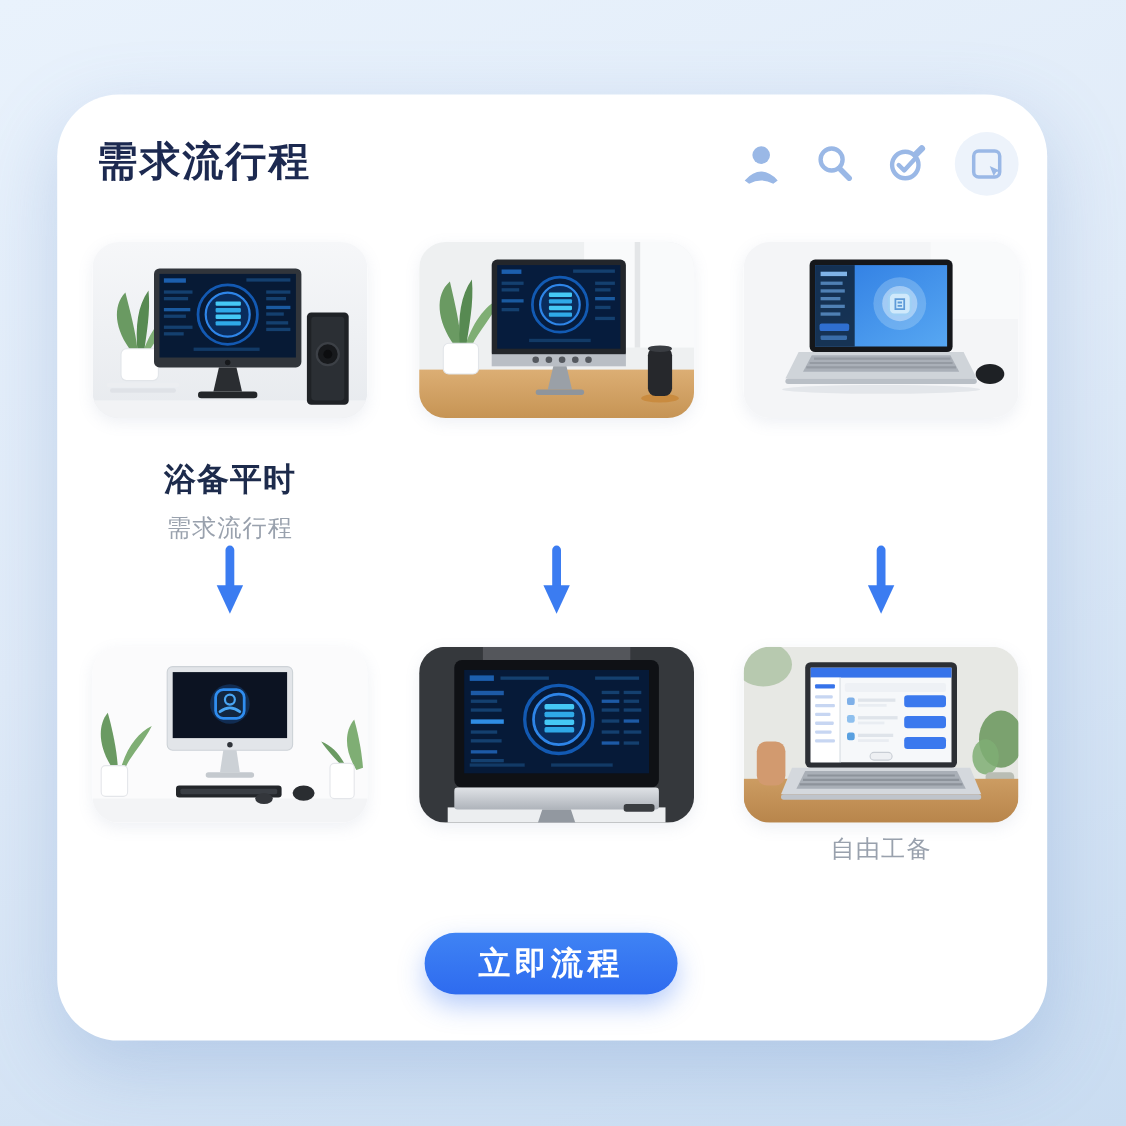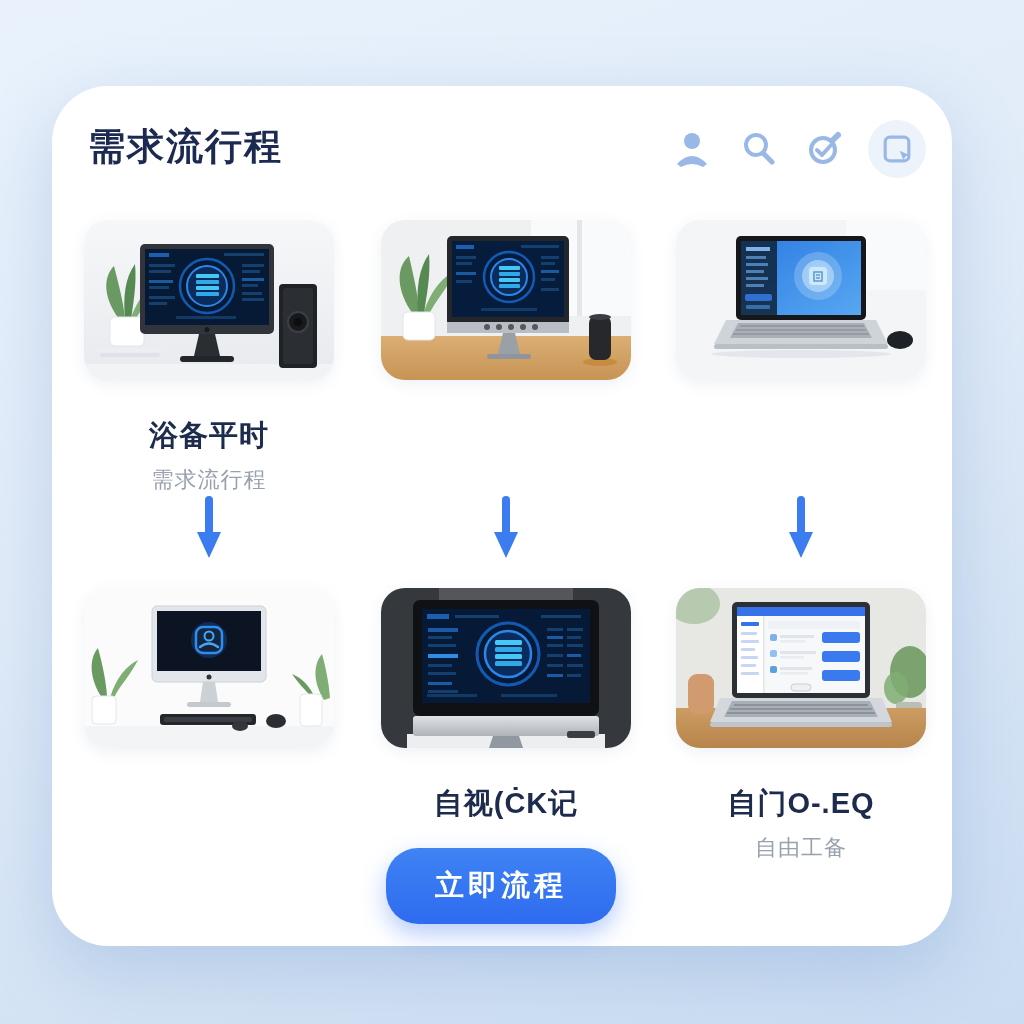--- a/index.html
+++ b/index.html
@@ -14,21 +14,21 @@
   .hicon.circled{width:58px;height:58px;border-radius:50%;background:#edf3fb;}
   .step{position:absolute;width:250px;}
   .s1{left:32px;top:134px}.s2{left:329px;top:134px}.s3{left:624px;top:134px}
   .s4{left:32px;top:502px}.s5{left:329px;top:502px}.s6{left:624px;top:502px}
   .photo{width:250px;height:160px;border-radius:24px;overflow:hidden;box-shadow:0 4px 14px rgba(120,140,170,.12);}
   .photo svg{display:block;width:100%;height:100%;}
   .step-title{margin-top:36px;text-align:center;font-size:29px;font-weight:800;color:#1d2b4c;letter-spacing:1px;}
   .step-sub{margin-top:9px;text-align:center;font-size:22px;color:#99a1ad;letter-spacing:1px;}
   .arrow{position:absolute;top:408px;width:26px;height:66px;}
   .a1{left:144px}.a2{left:441px}.a3{left:736px}
-  .cta{position:absolute;left:334px;top:762px;width:230px;height:76px;border:none;border-radius:32px;
+  .cta{position:absolute;left:334px;top:762px;width:230px;height:56px;border:none;border-radius:32px;
     background:linear-gradient(180deg,#3f83f4 0%,#2e6bef 100%);color:#ffffff;font-size:29px;font-weight:800;
     letter-spacing:4px;font-family:inherit;cursor:pointer;box-shadow:0 10px 24px rgba(47,109,240,.35);
     display:flex;align-items:center;justify-content:center;}
 </style>
 </head>
 <body>
 
 <div class="card">
 
   <div class="page-title">需求流行程</div>
@@ -308,21 +308,20 @@
           <rect x="166" y="86" width="16" height="3" fill="#1d5aa6"></rect>
             <rect x="186" y="86" width="14" height="3" fill="#14406f"></rect>
           <rect x="46" y="106" width="50" height="3" fill="#123a66"></rect>
             <rect x="120" y="106" width="56" height="3" fill="#123a66"></rect>
           <rect x="32" y="128" width="186" height="20" rx="3" fill="url(#g5s)"></rect>
           <rect x="186" y="143" width="28" height="7" rx="2.5" fill="#3a3d41"></rect>
         </g>
         <path d="M112 148 L138 148 L142 160 L108 160 Z" fill="#9298a0"></path>
       </svg>
     </div>
-    <div class="step-title">自视(ĊK记</div>
   </div>
 
   <div class="step s6">
     <div class="photo">
       <svg viewBox="0 0 250 160" preserveAspectRatio="none">
         <defs>
             <linearGradient id="g6w" x1="0" y1="0" x2="0" y2="1">
               <stop offset="0" stop-color="#cc9c62"></stop>
               <stop offset="1" stop-color="#b8854b"></stop>
             </linearGradient>
@@ -363,19 +362,18 @@
           <rect x="146" y="63" width="38" height="11" rx="3" fill="#3b79ee"></rect>
           <rect x="146" y="82" width="38" height="11" rx="3" fill="#3b79ee"></rect>
           <rect x="115" y="96" width="20" height="7" rx="3.5" fill="#eef0f3" stroke="#c9ced5"></rect>
           <path d="M44 110 L206 110 L216 134 L34 134 Z" fill="#d4d8dd"></path>
           <path d="M56 113 L194 113 L202 129 L48 129 Z" fill="#a9afb7"></path>
           <path d="M58 117 h134 M54 121 h142 M51 125 h148" stroke="#8d939b" stroke-width="2"></path>
           <rect x="34" y="134" width="182" height="5" rx="2.5" fill="#bfc4cb"></rect>
         </g>
       </svg>
     </div>
-    <div class="step-title">自门O-.EQ</div>
     <div class="step-sub">自由工备</div>
   </div>
 
   <button class="cta">立即流程</button>
 
 </div>
 
 </body></html>

